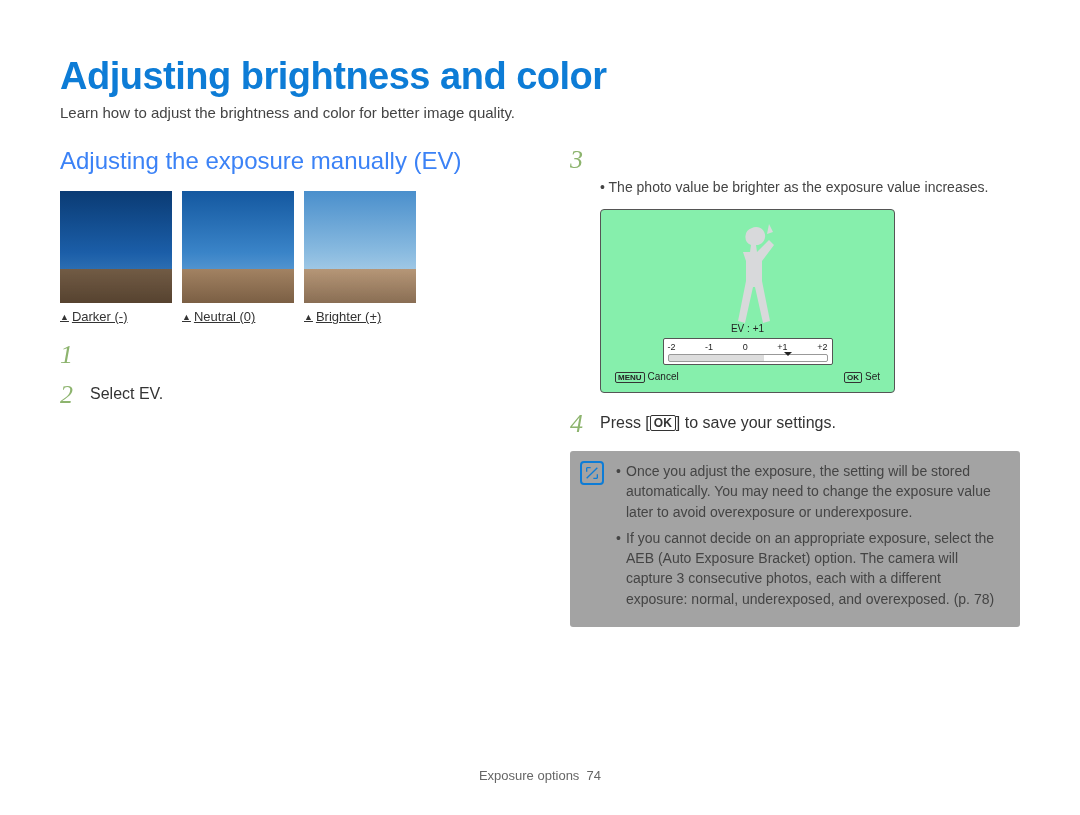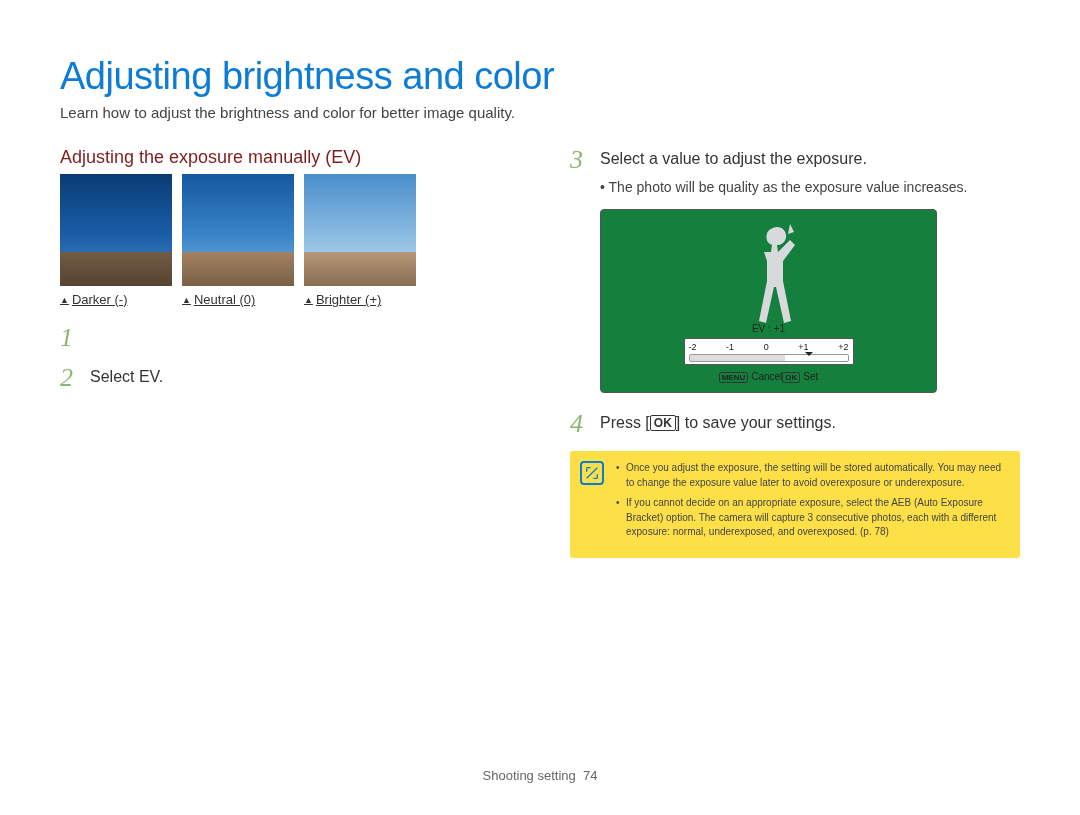--- a/index.html
+++ b/index.html
@@ -8,40 +8,40 @@
     height: 815px;
     background: #fff;
     font-family: Arial, Helvetica, sans-serif;
     color: #333;
     position: relative;
     padding: 55px 60px 0 60px;
   }
   .main-title {
     color: #0d7cd6;
     font-size: 38px;
-    font-weight: 400;
+    font-weight: 700;
     letter-spacing: -0.5px;
     margin-bottom: 6px;
     font-stretch: condensed;
   }
   .intro {
     font-size: 15px;
     color: #444;
     margin-bottom: 26px;
   }
   .columns {
     display: flex;
     gap: 60px;
   }
   .column { flex: 1 1 0; }
   .section-title {
-    color: #7f1d1d;
-    font-size: 18px;
+    color: #3b82f6;
+    font-size: 24px;
     font-weight: 400;
-    margin-bottom: 6px;
+    margin-bottom: 16px;
   }
   .section-desc {
     font-size: 14px;
     color: #444;
     line-height: 1.4;
     margin-bottom: 14px;
   }
   .thumb-row {
     display: flex;
     gap: 10px;
@@ -78,46 +78,46 @@
   }
   .step-text { font-size:16px; color:#333; padding-top:3px; }
   .step-text .bold { font-weight:400; }
   .step-bullet { font-size:14px; color:#444; margin-left:30px; margin-top:-8px; margin-bottom:14px; }
   .step-bullet::before { content:"• "; }
   .btn-inline {
     display:inline-block; border:1px solid #333; border-radius:2px; padding:0 3px;
     font-size:12px; font-weight:700; vertical-align:1px;
   }
   .screen-frame {
-    width: 337px; height: 184px; border:1px solid #555; border-radius:4px;
-    margin: 6px 0 18px 30px; position:relative; background:#15803d;
+    width: 295px; height: 184px; border:1px solid #555; border-radius:4px;
+    margin: 6px 0 18px 30px; position:relative; background:#86efac;
   }
   .photo-area {
     position:absolute; inset:0; display:flex; align-items:flex-end; justify-content:center;
   }
   .silhouette {
     position:absolute; top:12px; left:50%; transform:translateX(-40%);
     width:60px; height:120px;
   }
   .silhouette svg { width:100%; height:100%; }
   .overlay-bottom {
     position:absolute; left:10px; right:10px; bottom:10px;
   }
   .ev-label { font-size:10px; color:#222; text-align:center; margin-bottom:4px; }
   .ev-bar {
     border:1px solid #555; border-radius:2px; background:#fff; padding:3px 4px 2px;
     width: 170px; margin:0 auto 6px;
   }
   .ev-ticks { display:flex; justify-content:space-between; font-size:9px; color:#222; margin-bottom:2px; }
   .ev-track { height:8px; background:linear-gradient(90deg,#ddd 0 60%, #fff 60% 100%); border:1px solid #999; border-radius:2px; position:relative; }
   .ev-pointer { position:absolute; top:-3px; left:73%; width:0; height:0; border:4px solid transparent; border-top-color:#222; }
-  .screen-controls { display:flex; justify-content:center; font-size:10px; color:#222; padding:0 4px; }
+  .screen-controls { display:flex; justify-content:space-between; font-size:10px; color:#222; padding:0 4px; }
   .mini-btn { border:1px solid #333; border-radius:2px; padding:0 2px; font-size:8px; font-weight:700; margin-right:3px; }
   .note-box {
-    background:#fde047; border-radius:3px; padding:10px 14px 12px 46px; font-size:10px; color:#444;
+    background:#a3a3a3; border-radius:3px; padding:10px 14px 12px 46px; font-size:14px; color:#444;
     position:relative; line-height:1.45; margin-top:4px;
   }
   .note-icon {
     position:absolute; left:10px; top:10px; width:24px; height:24px; border:2px solid #0d7cd6; border-radius:4px;
     display:flex; align-items:center; justify-content:center;
   }
   .note-icon svg { width:16px; height:16px; }
   .note-box ul { list-style: none; }
   .note-box li { position:relative; padding-left:10px; margin-bottom:6px; }
   .note-box li::before { content:"•"; position:absolute; left:0; }
@@ -168,23 +168,22 @@
       <div class="step-num">2</div>
       <div class="step-text">
         <span>Select </span><span class="bold">EV</span><span>.</span>
       </div>
     </div>
   </div>
 
   <div class="column">
     <div class="step">
       <div class="step-num">3</div>
-      <div class="step-text">Select a value to adjust the exposure.</div>
-    </div>
-    <div class="step-bullet">The photo will be quality as the exposure value increases.</div>
+    </div>
+    <div class="step-bullet">The photo value be brighter as the exposure value increases.</div>
 
     <div class="screen-frame">
       <div class="photo-area">
         <div class="silhouette">
           <svg viewBox="0 0 60 120">
             <path fill="#d8d9db" d="M28 6a9 9 0 1 1 4 17l1 7 12-12 5 5-12 16v20l8 40-7 2-8-36-2 0-8 36-7-2 8-40V39l-3-9h7l1-7A9 9 0 0 1 28 6z M45 2l-2 10 6-2z"></path>
           </svg>
         </div>
         <div class="overlay-bottom">
           <div class="ev-label">EV : +1</div>
@@ -225,14 +224,14 @@
         <li>Once you adjust the exposure, the setting will be stored automatically. You may need to change the exposure value later to avoid overexposure or underexposure.</li>
         <li>
           <span>If you cannot decide on an appropriate exposure, select the </span><span class="aeb">AEB</span><span> (Auto Exposure Bracket) option. The camera will capture 3 consecutive photos, each with a different exposure: normal, underexposed, and overexposed. (p. 78)</span>
         </li>
       </ul>
     </div>
   </div>
 </div>
 
 <div class="page-foot">
-  <span>Shooting setting</span>&nbsp;&nbsp;<span>74</span>
+  <span>Exposure options</span>&nbsp;&nbsp;<span>74</span>
 </div>
 
 </body></html>

